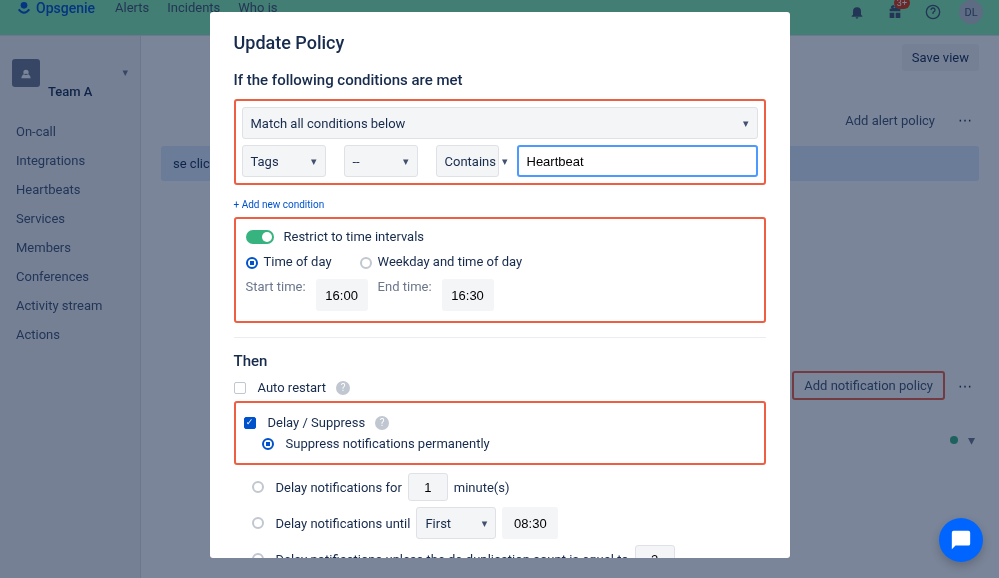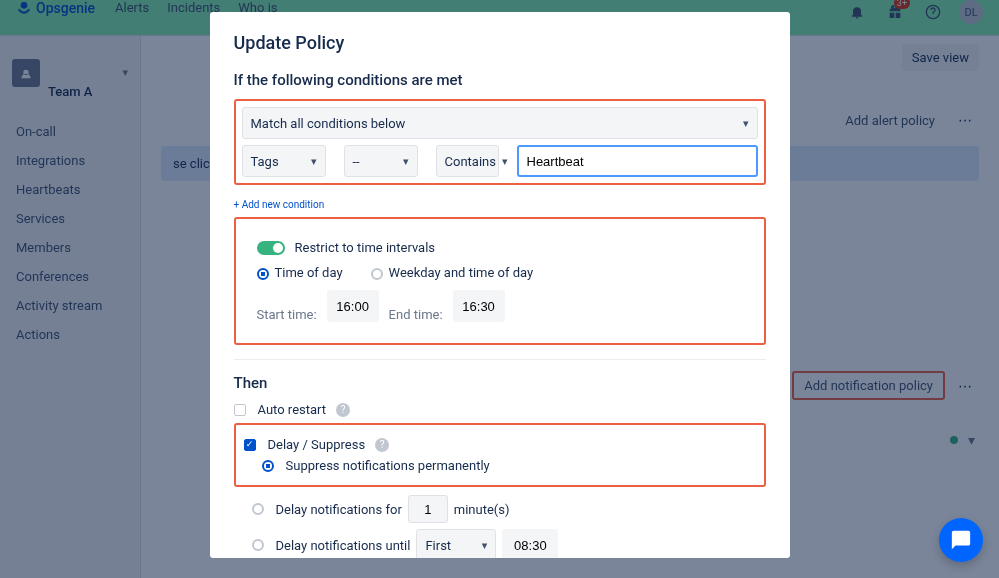--- a/index.html
+++ b/index.html
@@ -64,21 +64,21 @@
 
 .link-add { color: #0052CC; font-size: 10px; cursor: pointer; margin-top: 6px; display: inline-block; }
 
 .toggle { width: 28px; height: 14px; background: #36B37E; border-radius: 7px; position: relative; cursor: pointer; }
 .toggle::after { content: ""; position: absolute; width: 10px; height: 10px; background: #fff; border-radius: 50%; top: 2px; right: 2px; }
 
 .toggle-row { display: flex; align-items: center; gap: 10px; font-size: 13px; }
 .radio-row { display: flex; gap: 28px; align-items: center; margin: 10px 0; font-size: 13px; }
 .radio { width: 12px; height: 12px; border-radius: 50%; border: 2px solid #C1C7D0; display: inline-block; margin-right: 6px; vertical-align: middle; }
 .radio.on { border-color: #0052CC; background: radial-gradient(circle, #0052CC 40%, #fff 45%); }
-.time-row { display: flex; align-items: flex-end; gap: 10px; font-size: 13px; color: #6B778C; margin-top: 6px; }
+.time-row { display: flex; align-items: flex-start; gap: 10px; font-size: 13px; color: #6B778C; margin-top: 6px; }
 
 .chk { width: 12px; height: 12px; border: 1px solid #C1C7D0; border-radius: 2px; display: inline-flex; align-items: center; justify-content: center; margin-right: 6px; vertical-align: middle; cursor: pointer; }
 .chk.on { background: #0052CC; border-color: #0052CC; }
 .chk.on::after { content: "✓"; color: #fff; font-size: 9px; line-height: 1; }
 .opt-row { display: flex; align-items: center; gap: 6px; font-size: 13px; margin: 6px 0; flex-wrap: wrap; }
 .sub { margin-left: 18px; }
 
 .help-icon { width: 14px; height: 14px; border-radius: 50%; background: #C1C7D0; color: #fff; font-size: 10px; display: inline-flex; align-items: center; justify-content: center; margin-left: 4px; }
 
 
@@ -187,21 +187,21 @@
         </div>
         <div class="sel">
           <span>Contains</span>
             <span class="chev">▾</span>
         </div>
         <input class="input" value="Heartbeat" style="">
       </div>
     </div>
     <span class="link-add">+ Add new condition</span>
 
-    <div class="hl-box" style="margin-top:6px;padding:21px;">
+    <div class="hl-box" style="margin-top:6px;padding:10px;">
       <div class="toggle-row">
         <div class="toggle"></div>
         <span>Restrict to time intervals</span>
       </div>
       <div class="radio-row">
         <label><span class="radio on"></span><span>Time of day</span></label>
         <label><span class="radio"></span><span>Weekday and time of day</span></label>
       </div>
       <div class="time-row">
         <span>Start time:</span>

